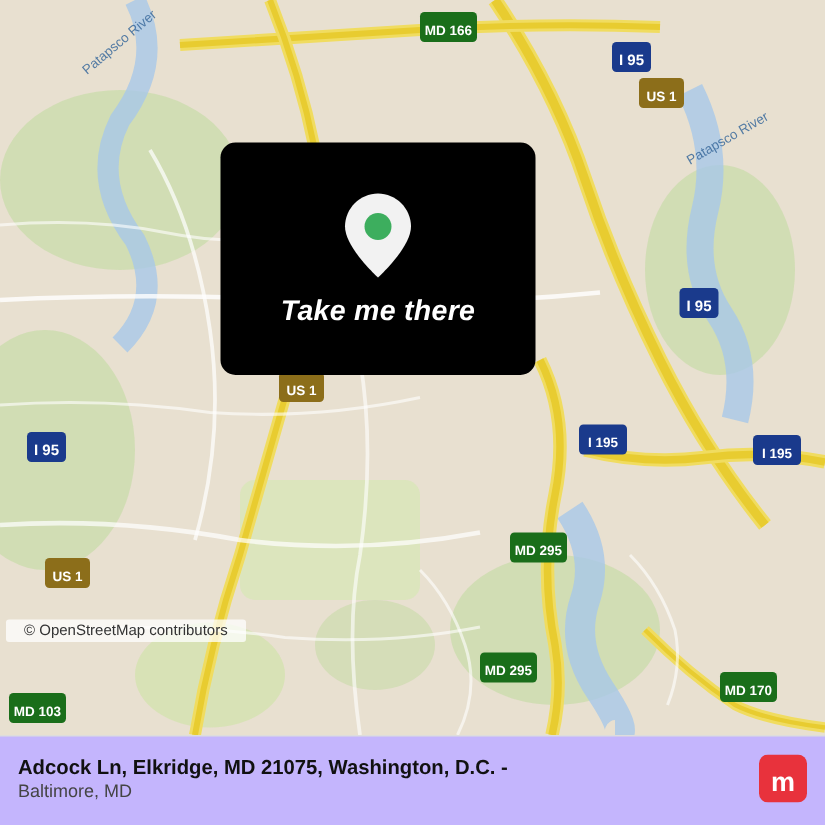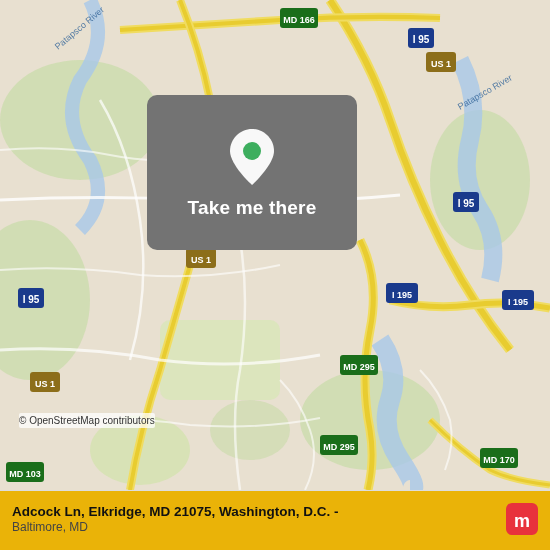--- a/index.html
+++ b/index.html
@@ -25,47 +25,48 @@
       height: 100%;
     }
 
     
     #take-me-there-card {
       position: absolute;
       top: 95px;
       left: 147px;
       width: 210px;
       height: 155px;
-      background-color: #737373;
+      background-color: #000000;
       border-radius: 10px;
       display: flex;
       flex-direction: column;
       align-items: center;
       justify-content: center;
       cursor: pointer;
+      font-style: italic;
     }
 
     #location-pin-icon {
       width: 52px;
       height: 60px;
       margin-bottom: 10px;
     }
 
     #take-me-there-label {
       color: white;
       font-size: 19px;
       font-weight: 600;
       letter-spacing: 0.2px;
     }
 
     
     #info-bar {
       width: 550px;
       height: 60px;
-      background-color: #eab308;
+      background-color: #c4b5fd;
       display: flex;
       align-items: center;
       justify-content: space-between;
       padding: 0 12px 4px 12px;
       border-top: 1px solid #ddd;
     }
 
     #address-block {
       display: flex;
       flex-direction: column;
@@ -83,23 +84,23 @@
       font-size: 12px;
       color: #444;
       margin-top: 1px;
     }
 
     #osm-credit {
       font-size: 10px;
       color: #333;
       position: absolute;
       bottom: 62px;
-      left: 19px;
+      left: 4px;
       background: rgba(255,255,255,0.75);
-      padding: 2px 0;
+      padding: 2px 12px;
       border-radius: 2px;
     }
 
     #moovit-logo {
       display: flex;
       align-items: center;
       gap: 5px;
       flex-shrink: 0;
     }
 

